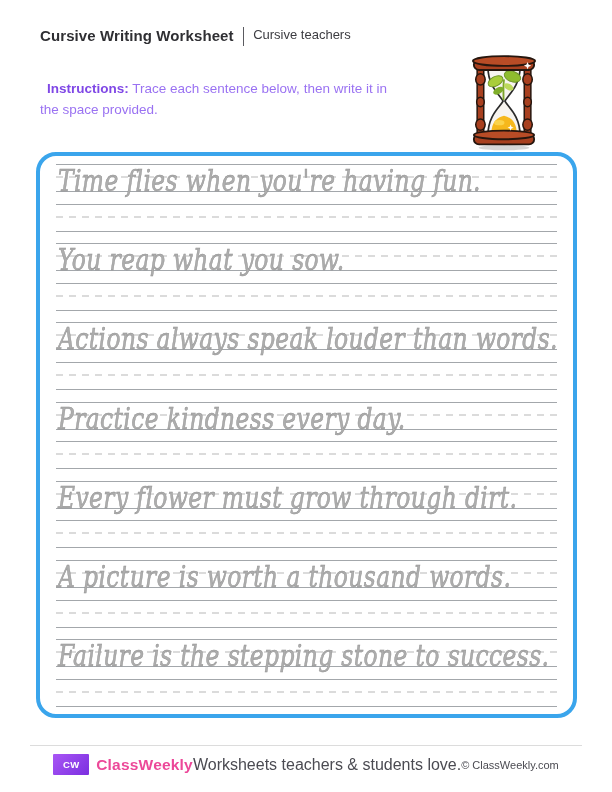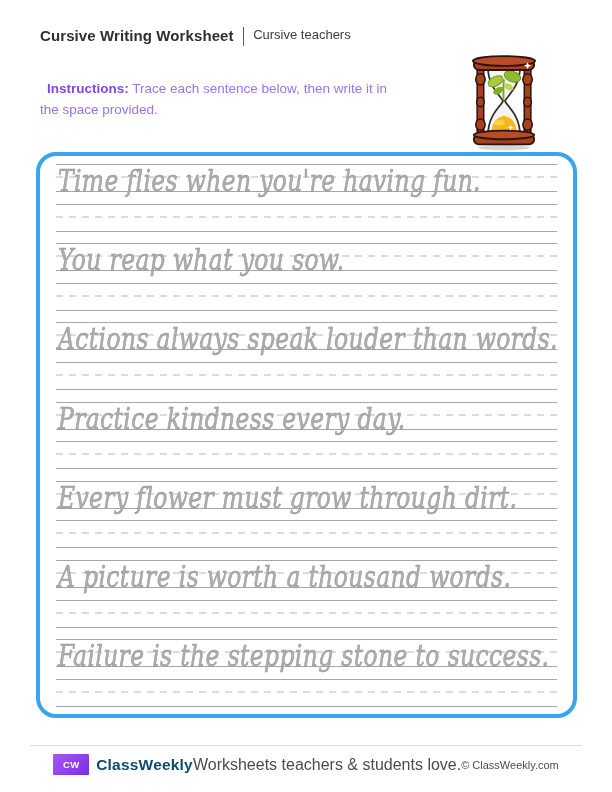--- a/index.html
+++ b/index.html
@@ -73,21 +73,21 @@
     position: absolute; left: 0; right: 0; top: 754px;
     display: flex; justify-content: center; align-items: center;
   }
   .logo-badge {
     width: 36px; height: 21px; border-radius: 1px;
     background: linear-gradient(135deg, #a956f5, #7b2fe0);
     color: #ffffff; font-size: 9.5px; font-weight: bold;
     display: flex; align-items: center; justify-content: center;
     letter-spacing: .2px;
   }
-  .brand-name { font-size: 15.5px; font-weight: bold; color: #0c4a6e; margin-left: 7px; letter-spacing: .2px; }
+  .brand-name { font-size: 15.5px; font-weight: bold; color: #ec4899; margin-left: 7px; letter-spacing: .2px; }
   .footer-tagline { font-size: 16px; color: #4b4b52; }
   .footer-copyright { font-size: 11px; color: #4b4b52; }
 </style>
 </head>
 <body>
 
 <div class="page">
 
   <div class="title-row">
     <span class="title-main">Cursive Writing Worksheet</span>

